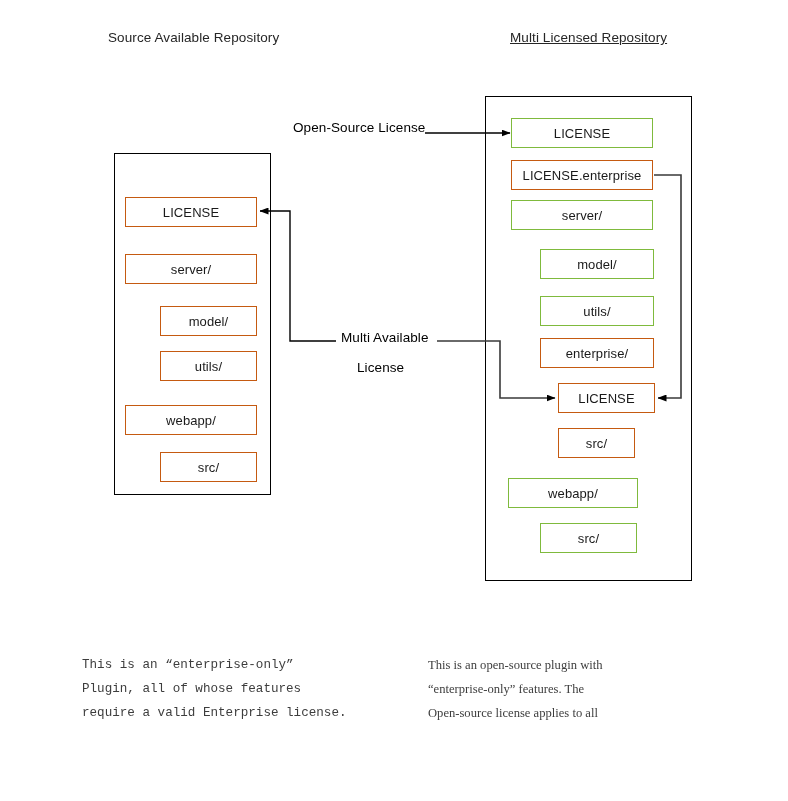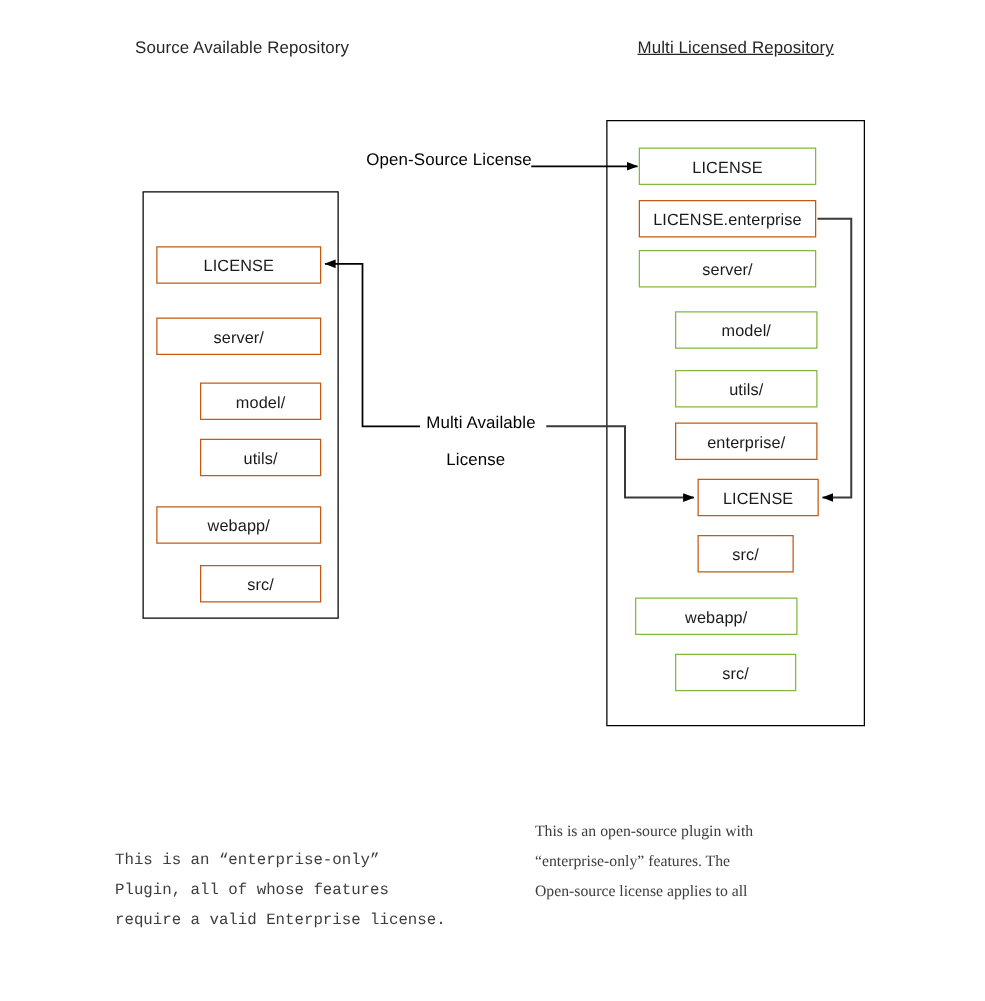--- a/index.html
+++ b/index.html
@@ -76,21 +76,21 @@
   #label-source-avail-1 { left: 341px; top: 330px; }
   #label-source-avail-2 { left: 357px; top: 360px; }
 
   .caption {
     position: absolute;
     font-family: "Liberation Mono", "DejaVu Sans Mono", monospace;
     font-size: 12.6px;
     color: #3d3d3d;
     white-space: pre;
   }
-  #caption-left  { left: 92px; top: 653px; line-height: 24px; margin-top: 23px; }
+  #caption-left  { left: 82px; top: 653px; line-height: 24px; }
   #caption-right { left: 428px; top: 653px; line-height: 24px; font-family: Liberation Serif, serif; }
   #caption-right .tight { line-height: 22px; display: block; }
 </style>
 </head>
 <body>
 
 <div id="canvas">
 
   <div class="repo-title" id="title-left">Source Available Repository</div>
   <div class="repo-title" id="title-right">Multi Licensed Repository</div>

